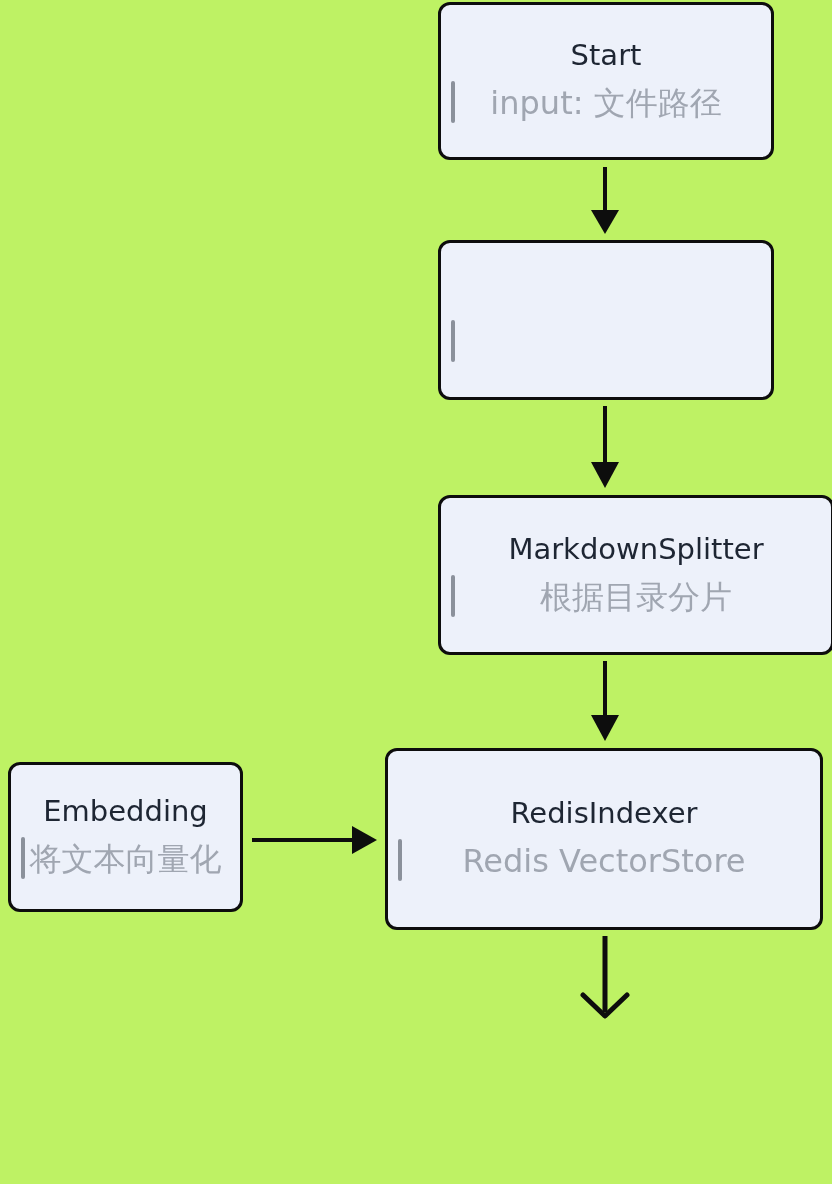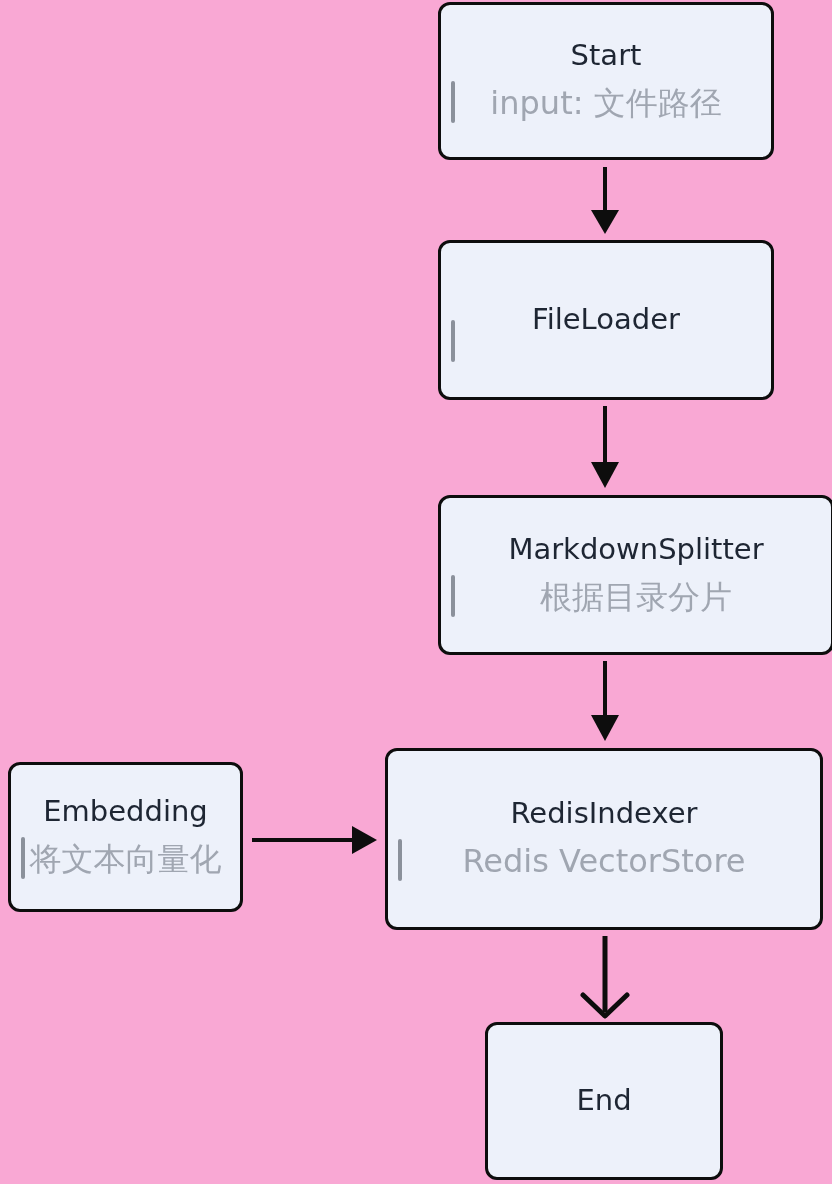--- a/index.html
+++ b/index.html
@@ -5,21 +5,21 @@
   html, body {
     margin: 0;
     padding: 0;
     background: #ffffff;
     font-family: "DejaVu Sans", "Liberation Sans", sans-serif;
   }
   .canvas {
     position: relative;
     width: 832px;
     height: 1184px;
-    background: #f9a8d4;
+    background: #bef264;
     overflow: hidden;
   }
   .node {
     position: absolute;
     box-sizing: border-box;
     background: #edf1fa;
     border: 3px solid #0d0d0d;
     border-radius: 12px;
     display: flex;
     flex-direction: column;
@@ -92,38 +92,34 @@
   </svg>
 
   <div class="node node-start">
     <span class="bar"></span>
     <div class="title">Start</div>
     <div class="subtitle">input: 文件路径</div>
   </div>
 
   <div class="node node-fileloader">
     <span class="bar"></span>
-    <div class="title">FileLoader</div>
   </div>
 
   <div class="node node-markdownsplitter">
     <span class="bar"></span>
     <div class="title">MarkdownSplitter</div>
     <div class="subtitle">根据目录分片</div>
   </div>
 
   <div class="node node-embedding">
     <span class="bar"></span>
     <div class="title">Embedding</div>
     <div class="subtitle">将文本向量化</div>
   </div>
 
   <div class="node node-redisindexer">
     <span class="bar"></span>
     <div class="title">RedisIndexer</div>
     <div class="subtitle">Redis VectorStore</div>
   </div>
 
-  <div class="node node-end">
-    <div class="title">End</div>
-  </div>
 
 </div>
 
 </body></html>

